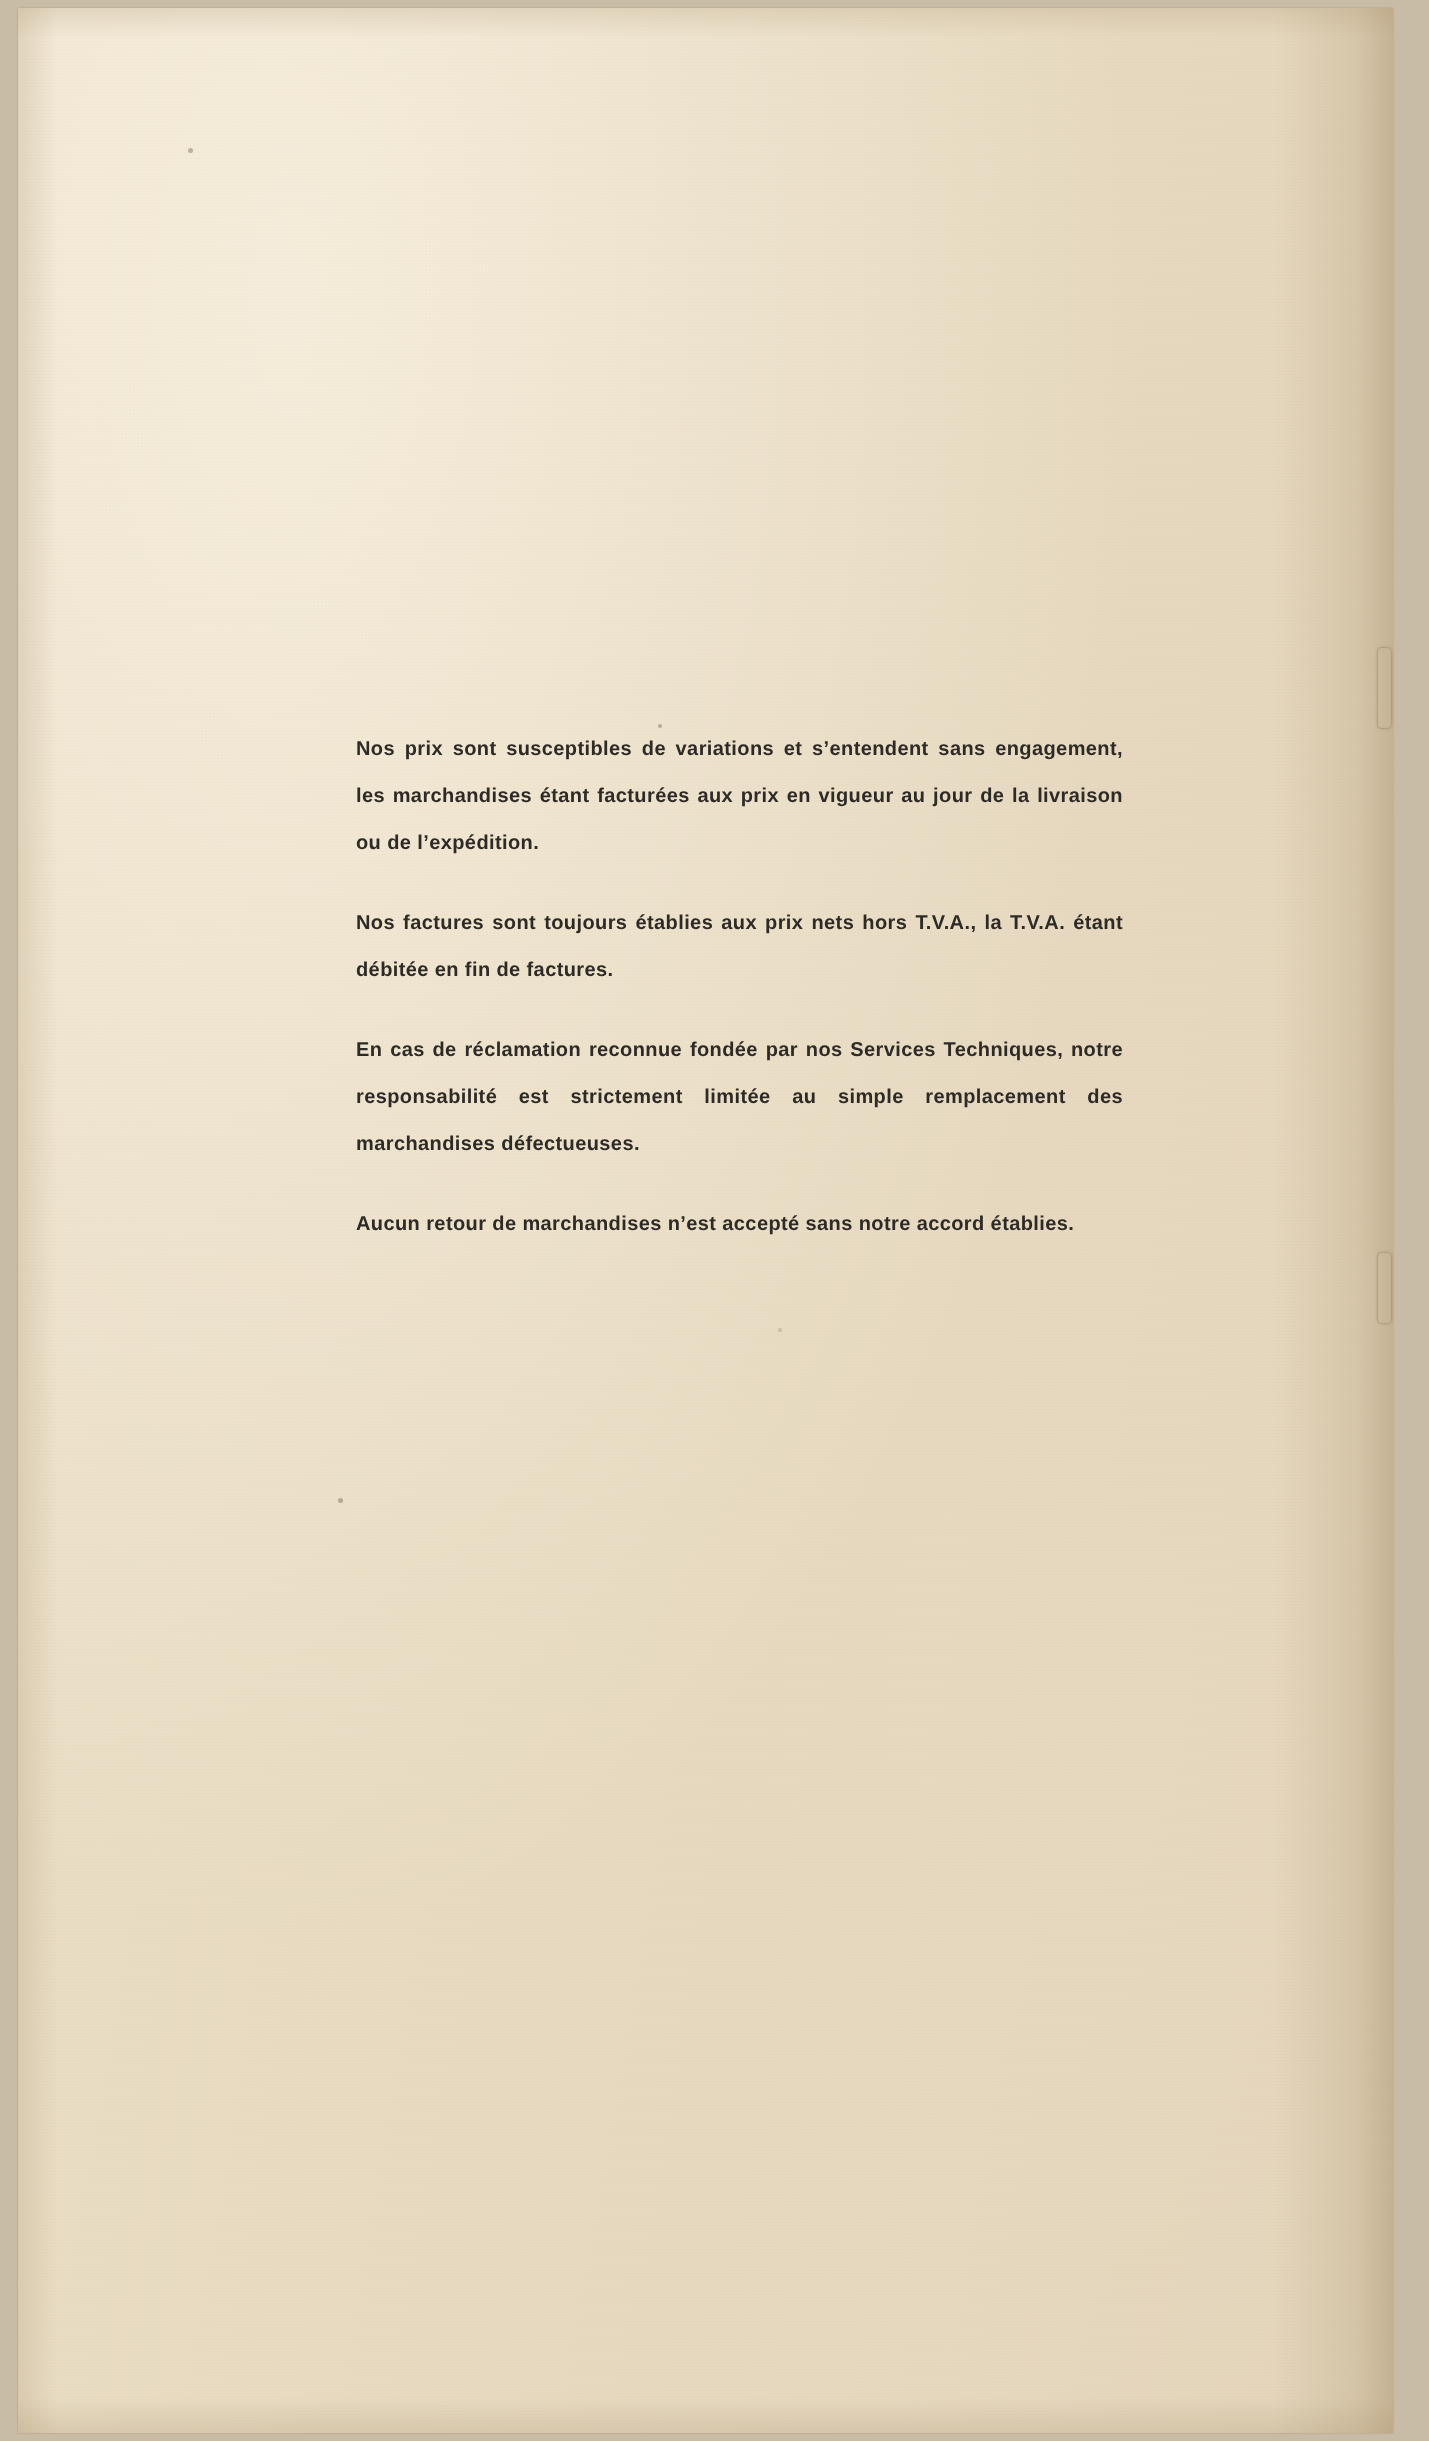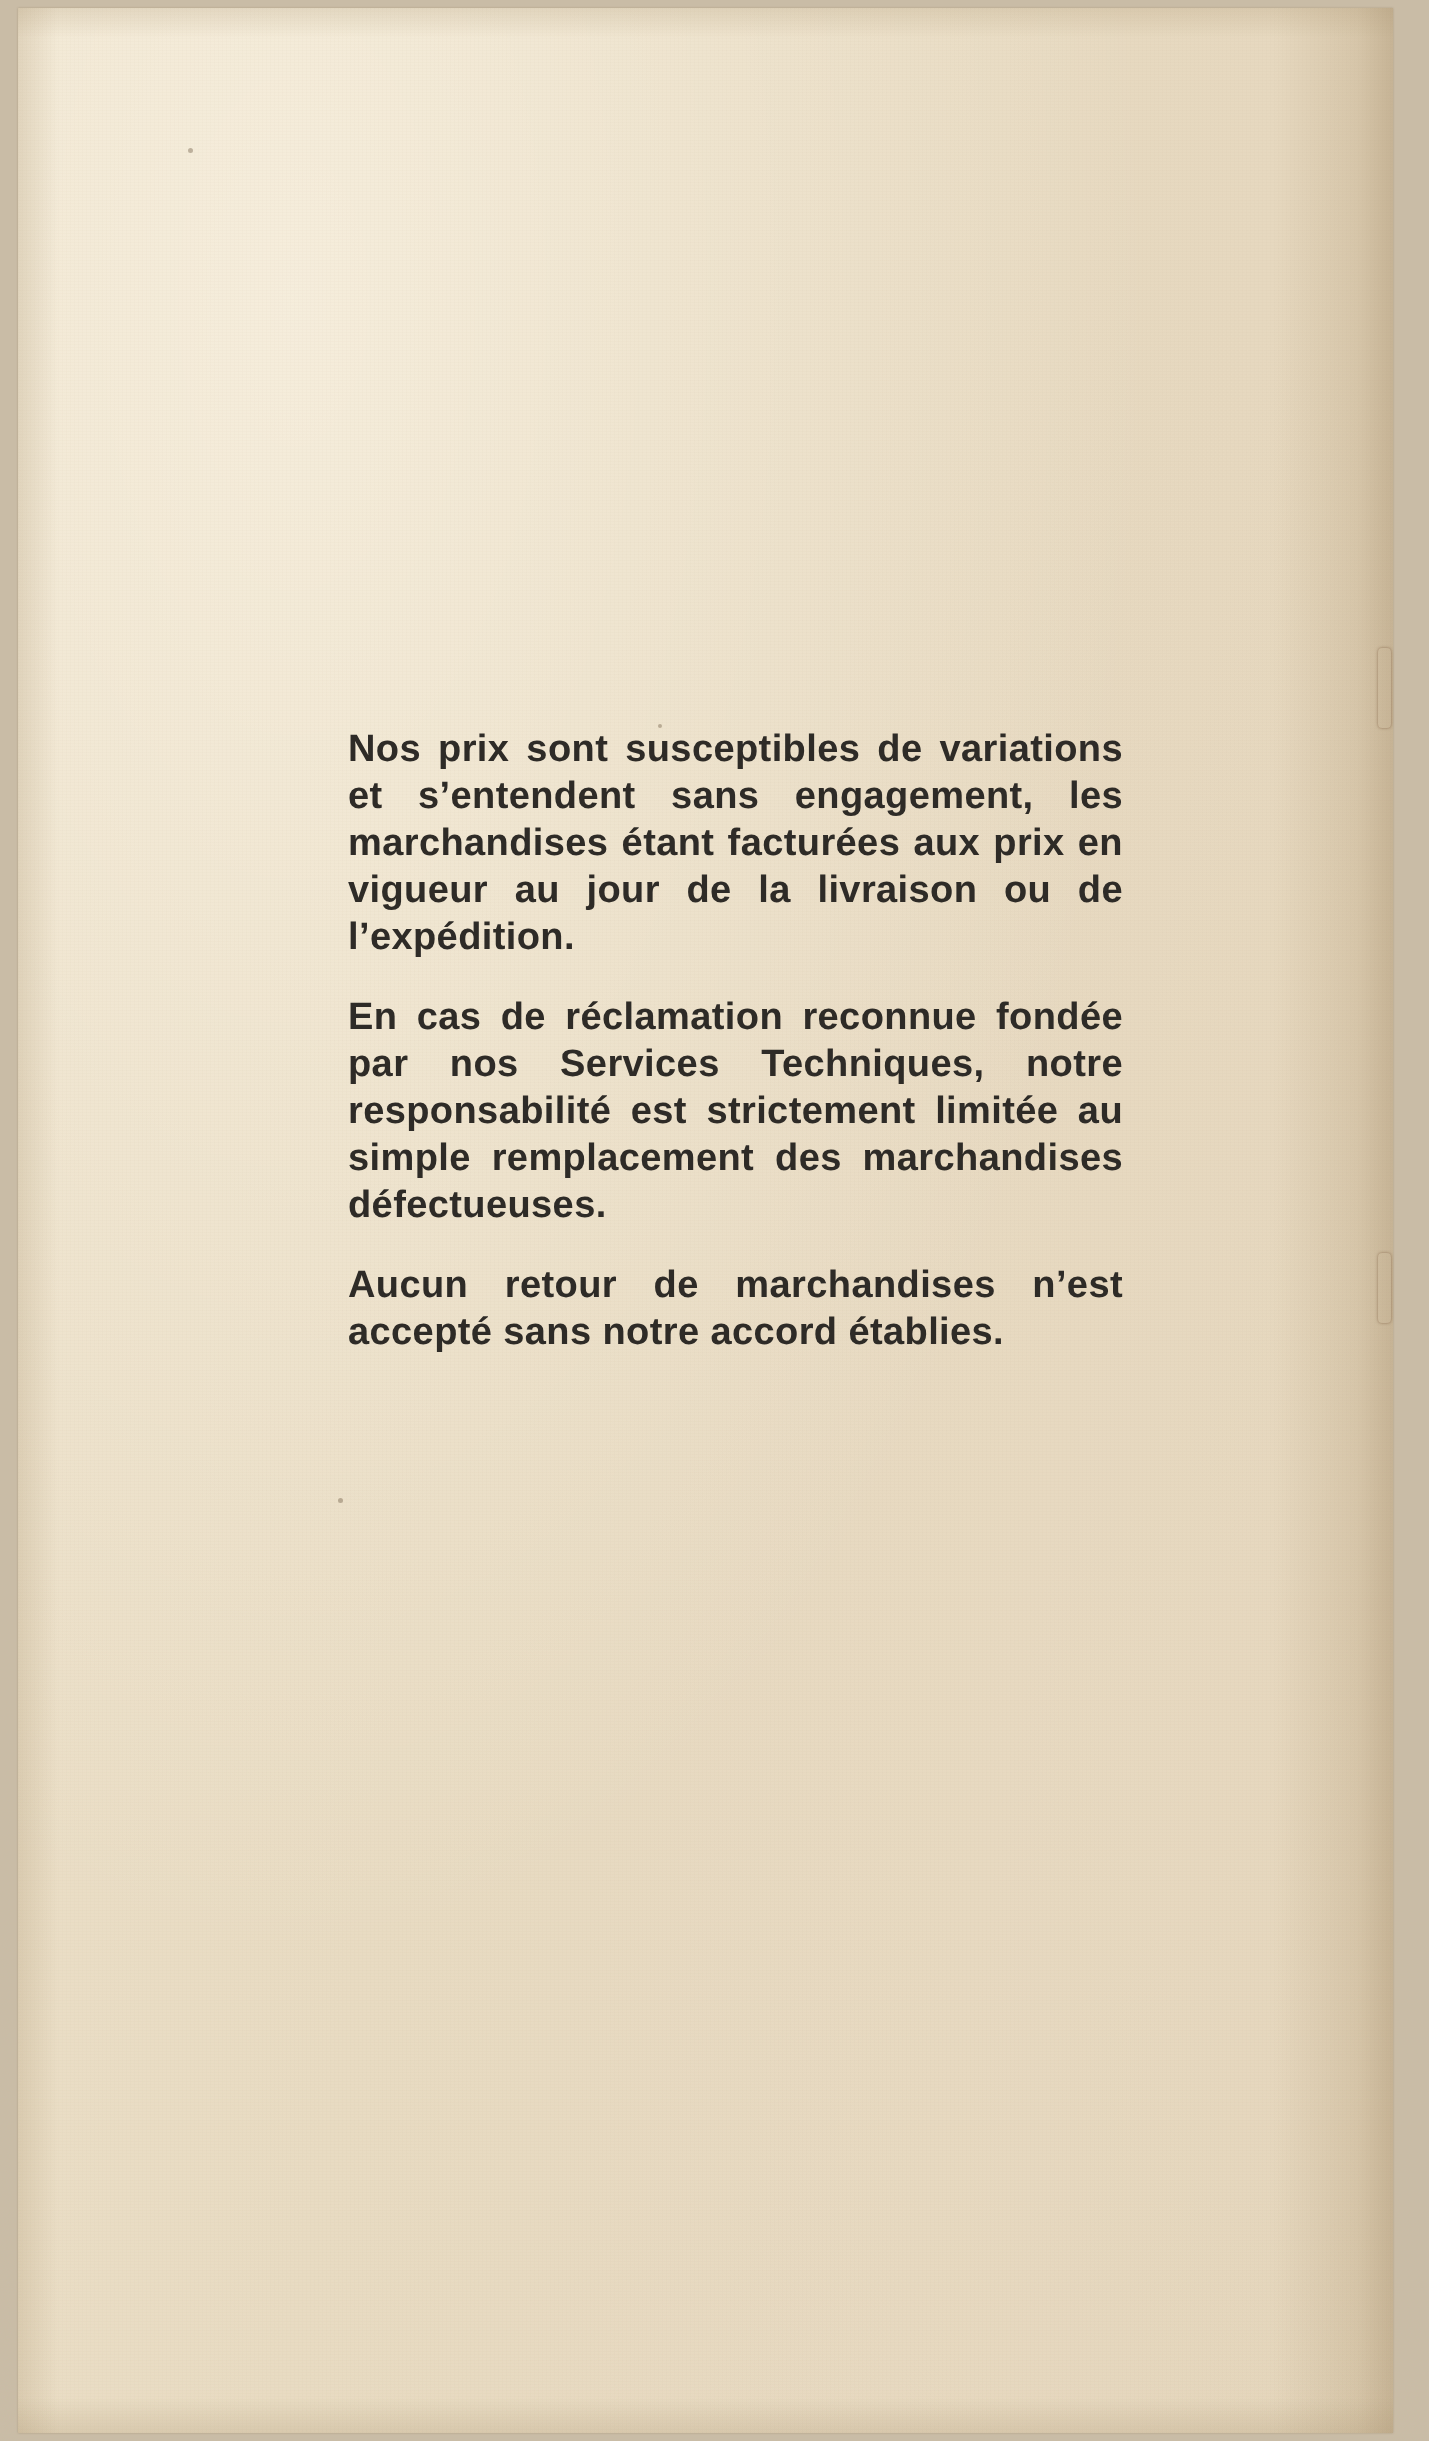--- a/index.html
+++ b/index.html
@@ -86,26 +86,26 @@
   .staple.s2 { right: 2px; top: 1245px; height: 70px; }
 
   
   .text-block {
     position: absolute;
     left: 330px;
     top: 718px;
     width: 775px;
   }
   .para {
-    font-size: 38px;
+    font-size: 20px;
     line-height: 47px;
     color: #2e2b27;
     letter-spacing: 0.4px;
     text-align: justify;
-    margin: 0 0 33px 0;
+    margin: 0 0 33px 8px;
     font-weight: 600;
     font-stretch: semi-condensed;
     text-rendering: geometricPrecision;
   }
   .para:last-child { margin-bottom: 0; }
   .para.last-line-left { text-align-last: left; }
 
   
   .speck {
     position: absolute;
@@ -128,17 +128,18 @@
   <div class="staple s1"></div>
   <div class="staple s2"></div>
 
   <div class="speck" style="left:170px; top:140px; width:5px; height:5px;"></div>
   <div class="speck" style="left:320px; top:1490px; width:5px; height:5px;"></div>
   <div class="speck" style="left:640px; top:716px; width:4px; height:4px;"></div>
   <div class="speck" style="left:760px; top:1320px; width:4px; height:4px; opacity:0.6;"></div>
 
   <div class="text-block">
     <p class="para">Nos prix sont susceptibles de variations et s’entendent sans engagement, les marchandises étant facturées aux prix en vigueur au jour de la livraison ou de l’expédition.</p>
+    <p class="para last-line-left">Nos factures sont toujours établies aux prix nets hors T.V.A., la T.V.A. étant débitée en fin de factures.</p>
     <p class="para last-line-left">En cas de réclamation reconnue fondée par nos Services Techniques, notre responsabilité est strictement limitée au simple remplacement des marchandises défectueuses.</p>
     <p class="para last-line-left">Aucun retour de marchandises n’est accepté sans notre accord établies.</p>
   </div>
 
 </div>
 
 </body></html>

